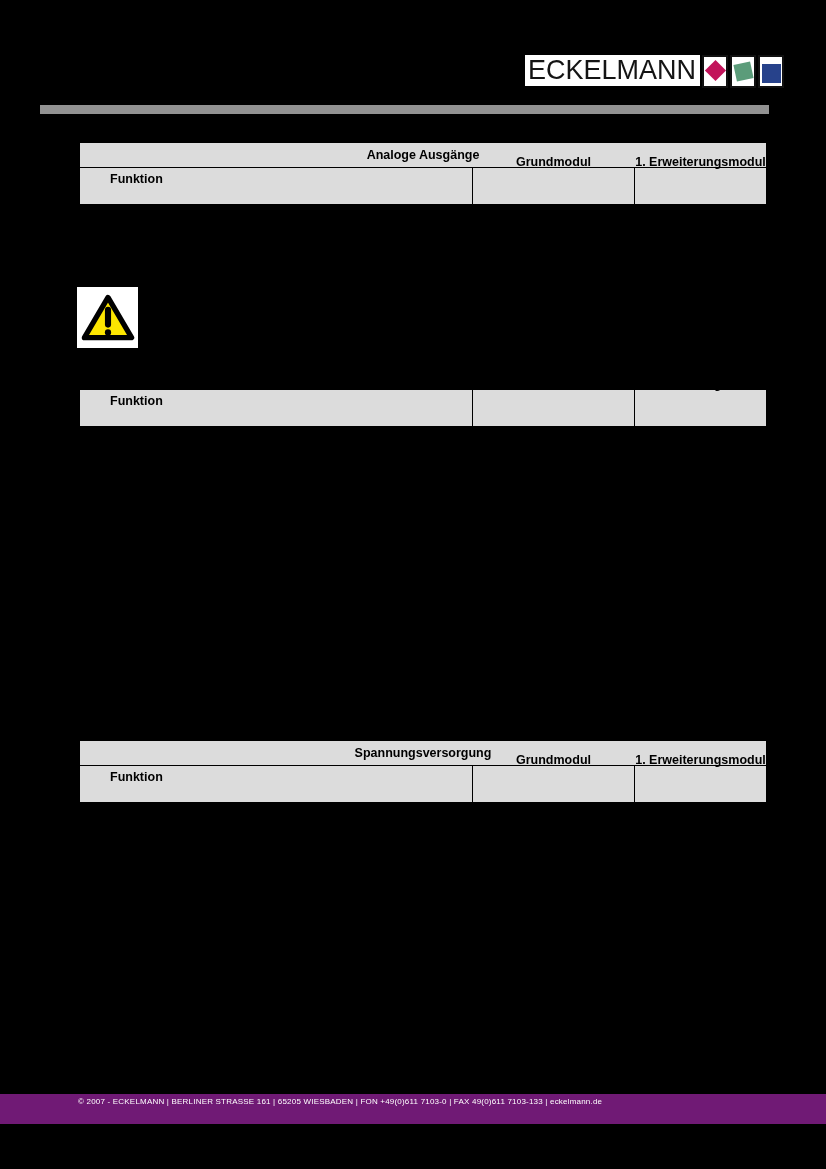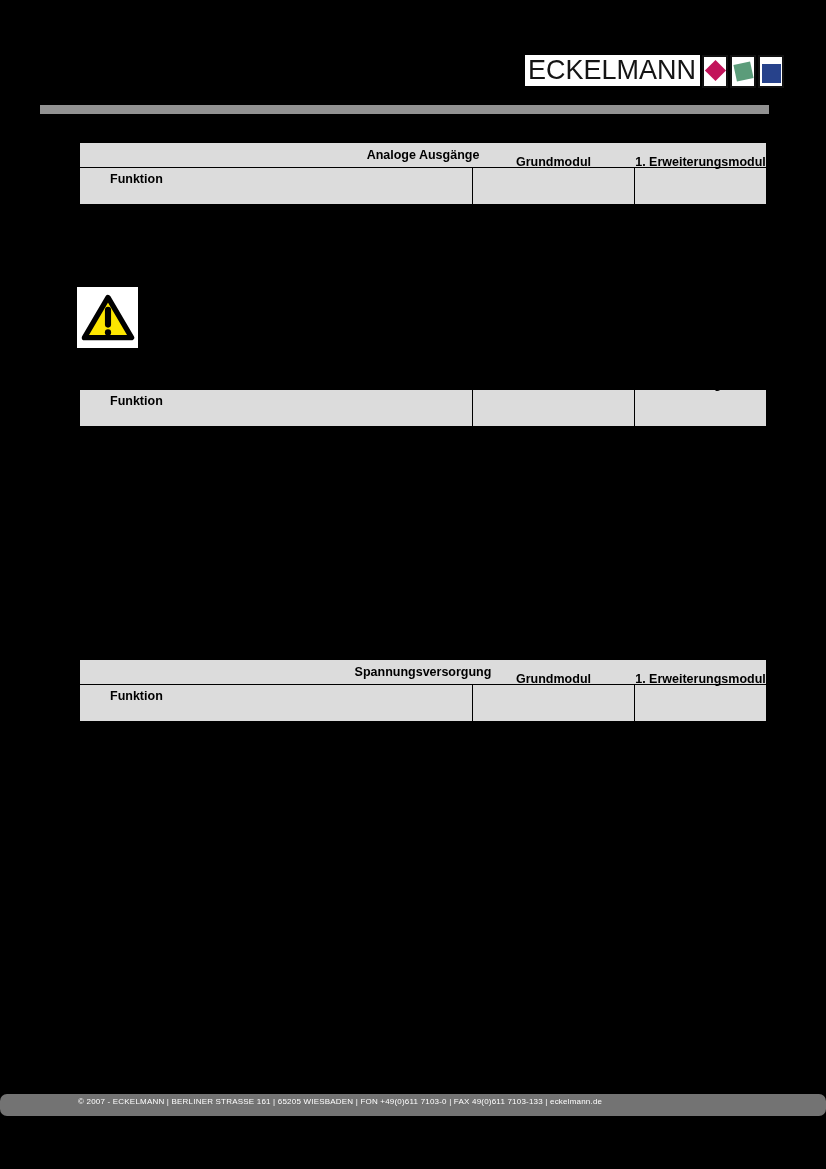--- a/index.html
+++ b/index.html
@@ -77,21 +77,21 @@
   .tbl {
     position: absolute;
     left: 78px;
     width: 690px;
     background: #dcdcdc;
     border: 2px solid #000000;
     color: #000000;
   }
   .tbl-1 { top: 141px; }
   .tbl-2 { top: 388px; }
-  .tbl-3 { top: 658px; }
+  .tbl-3 { top: 739px; }
   .tbl-title {
     height: 25px;
     line-height: 25px;
     border-bottom: 1px solid #000000;
     text-align: center;
     font-weight: bold;
     font-size: 12.5px;
   }
   .tbl-cols { display: flex; height: 36px; margin-left: 24px; }
   .cell { font-weight: bold; font-size: 12.5px; }
@@ -125,23 +125,22 @@
     justify-content: center;
   }
   .warning-box svg { display: block; }
 
   
   .footer-bar {
     position: absolute;
     left: 0;
     top: 1094px;
     width: 826px;
-    height: 22px;
-    background: #737373;
-    border-radius: 7px;
+    height: 30px;
+    background: #701a75;
   }
   .footer-text {
     color: #ffffff;
     font-size: 8px;
     line-height: 15px;
     padding-left: 78px;
     white-space: nowrap;
     letter-spacing: 0.2px;
   }
 </style>

